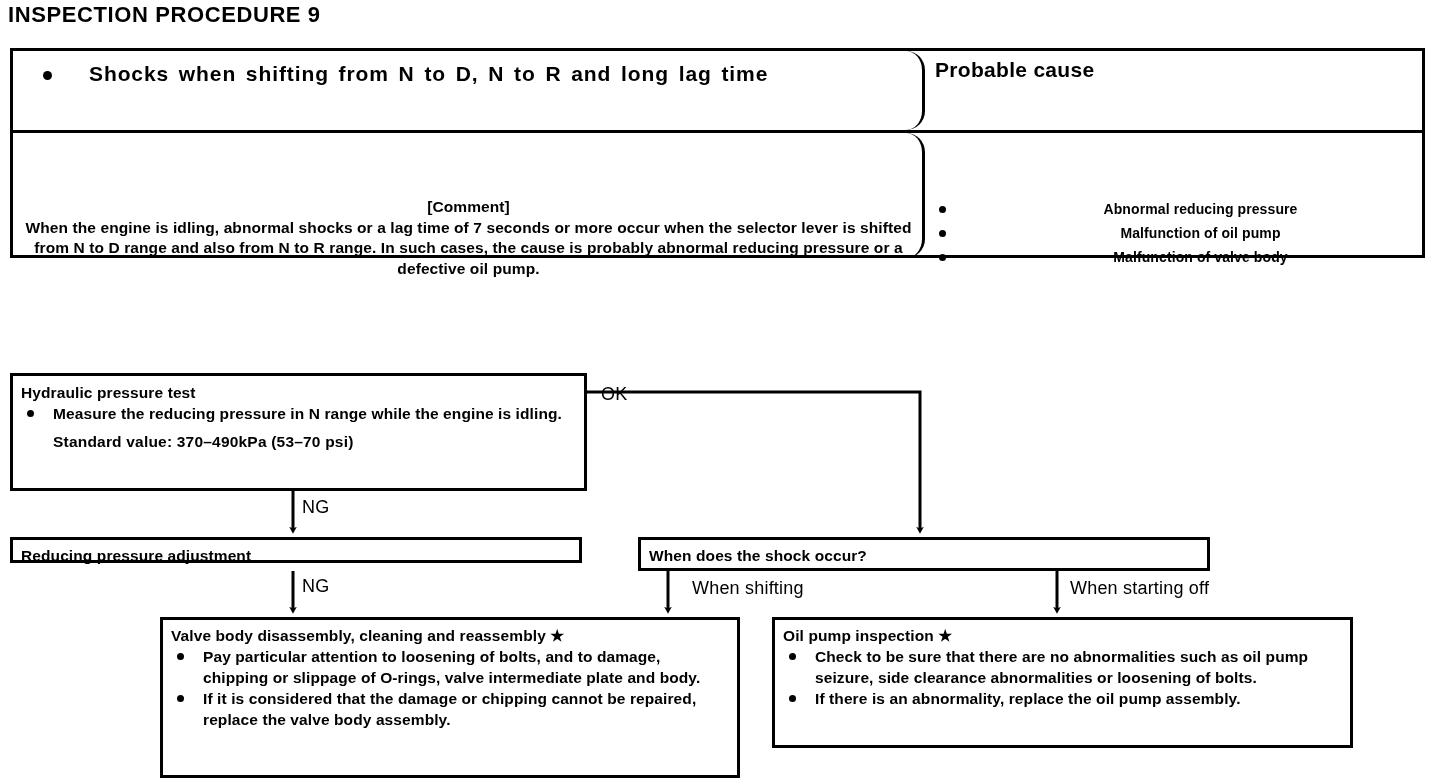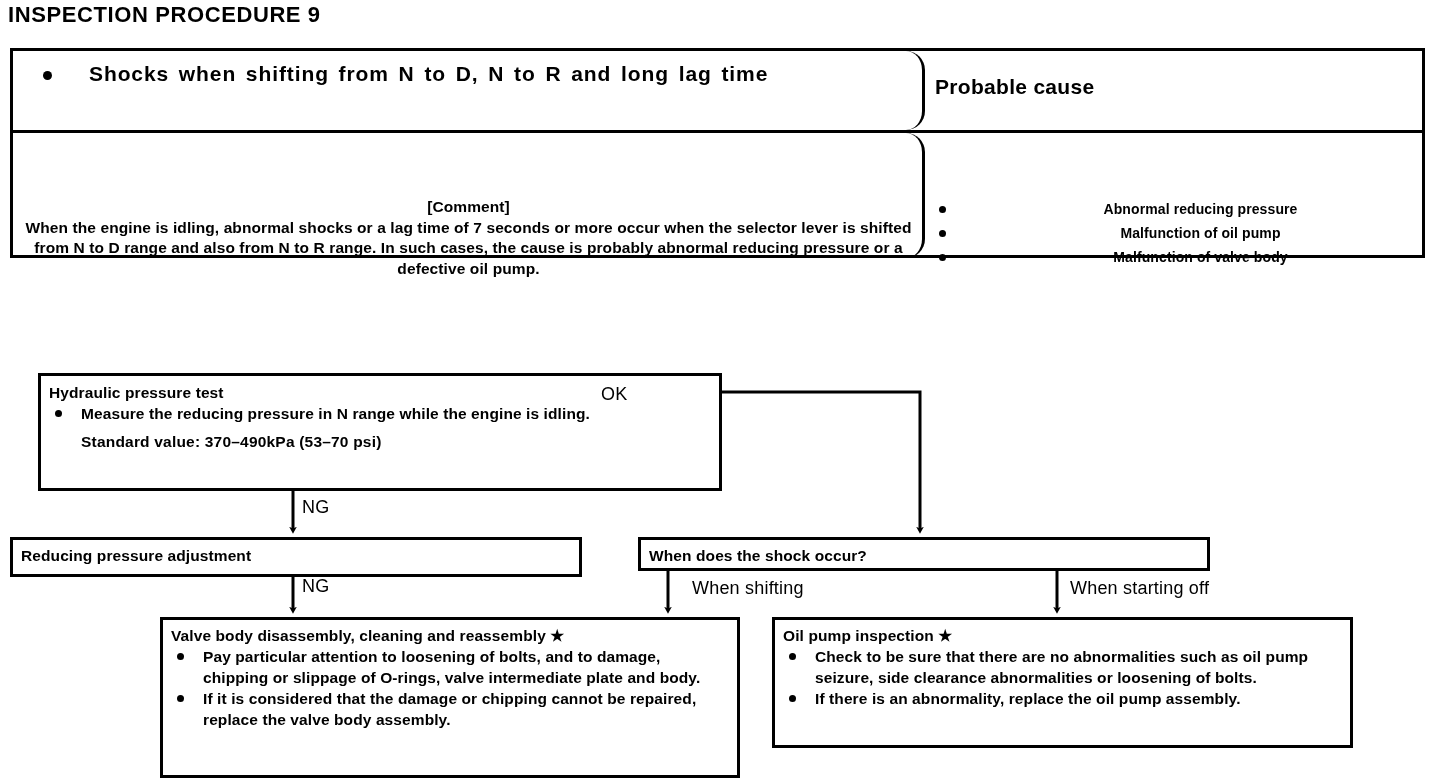--- a/index.html
+++ b/index.html
@@ -93,21 +93,21 @@
     background: #000;
   }
   #symptom-heading-text {
     display: block;
     margin-left: 46px;
   }
 
   #probable-cause-title {
     position: absolute;
     left: 10px;
-    top: 24px;
+    top: 7px;
     font-size: 21px;
     font-weight: bold;
     letter-spacing: 0.3px;
     text-align: center;
   }
 
   #comment-block {
     position: absolute;
     left: 8px;
     top: 64px;
@@ -185,39 +185,38 @@
     width: 7px;
     height: 7px;
     border-radius: 50%;
     background: #000;
   }
 
   
   #box-hydraulic {
     left: 10px;
     top: 373px;
-    width: 684px;
+    width: 577px;
     height: 118px;
     padding: 6px 8px 0 8px;
-    margin-left: 28px;
   }
   #box-hydraulic .std-value {
     margin-top: 9px;
     margin-left: 32px;
     font-size: 15.5px;
     font-weight: bold;
     letter-spacing: 0.2px;
   }
 
   
   #box-reducing {
     left: 10px;
     top: 537px;
     width: 572px;
-    height: 40px;
+    height: 26px;
     padding: 5px 8px 0 8px;
   }
 
   
   #box-shock-question {
     left: 638px;
     top: 537px;
     width: 572px;
     height: 34px;
     padding: 5px 8px 0 8px;

